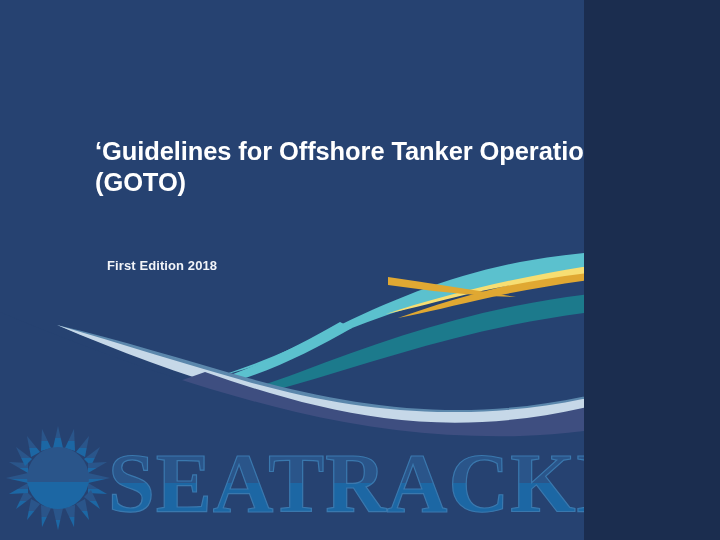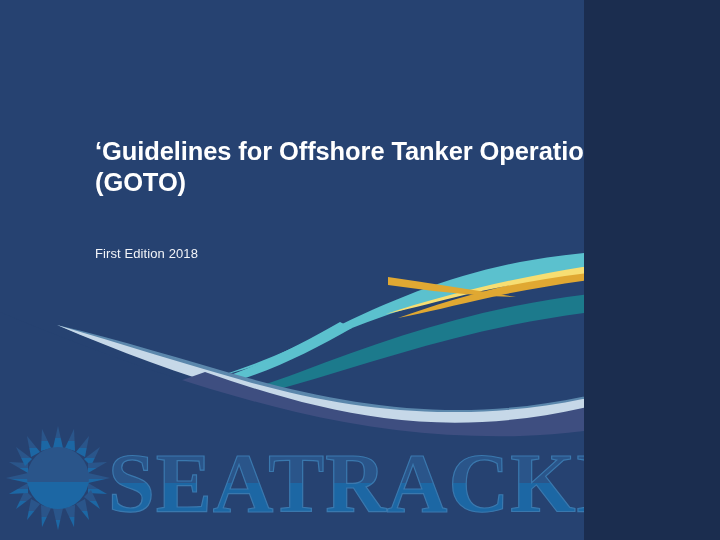--- a/index.html
+++ b/index.html
@@ -43,26 +43,26 @@
     font-family: "Liberation Sans", sans-serif;
     font-size: 25.5px;
     line-height: 1.22;
     font-weight: bold;
     color: #ffffff;
     letter-spacing: -0.1px;
     white-space: pre-line;
   }
 
   #slide-subtitle {
-    margin: 0;
+    margin: 12px;
     padding-top: 48px;
     font-family: "Liberation Sans", sans-serif;
     font-size: 13px;
     line-height: 1.3;
-    font-weight: normal;
+    font-weight: bold;
     color: #f2f4f8;
     letter-spacing: 0.1px;
   }
 
   
   #watermark {
     position: absolute;
     left: 0;
     bottom: 0;
     width: 720px;

